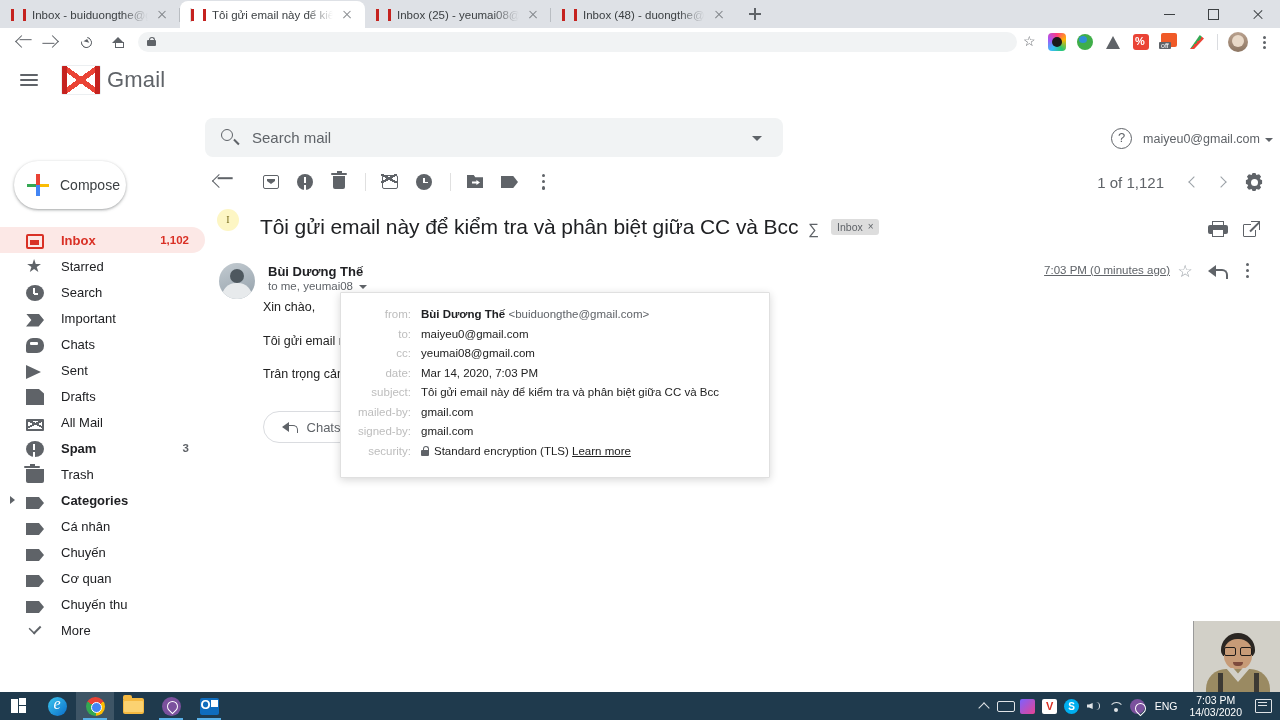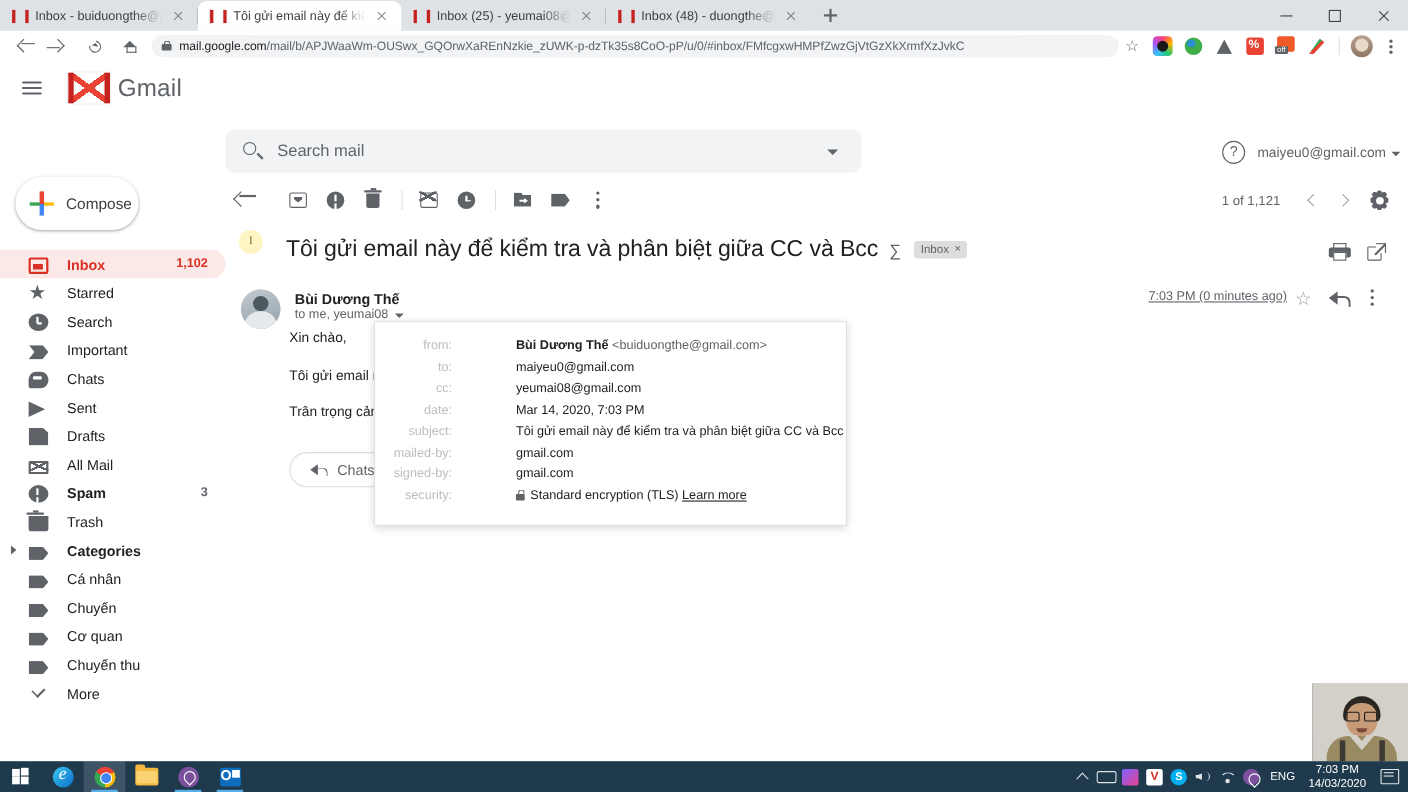--- a/index.html
+++ b/index.html
@@ -264,21 +264,21 @@
   .tb-snooze .h1{position:absolute;left:7.2px;top:3.5px;width:1.7px;height:5.5px;background:#fff;}
   .tb-snooze .h2{position:absolute;left:7.6px;top:7.8px;width:4.5px;height:1.7px;background:#fff;}
   .tb-moveto{position:absolute;left:8px;top:9px;width:16px;height:13px;background:#5f6368;
     clip-path:polygon(0 0,42% 0,52% 18%,100% 18%,100% 100%,0 100%);}
   .tb-moveto::after{content:"";position:absolute;left:5px;top:5px;width:8px;height:5px;background:#fff;
     clip-path:polygon(0 30%,55% 30%,55% 0,100% 50%,55% 100%,55% 70%,0 70%);}
   .tb-labels{position:absolute;left:8px;top:10px;width:17px;height:12px;background:#5f6368;clip-path:polygon(0 0,72% 0,100% 50%,72% 100%,0 100%);}
   .tb-kebab i{position:absolute;left:15px;width:3.2px;height:3.2px;border-radius:50%;background:#5f6368;}
   .tb-kebab i:nth-child(1){top:8px;} .tb-kebab i:nth-child(2){top:14.2px;} .tb-kebab i:nth-child(3){top:20.4px;}
   .pager { position:absolute; right:12px; top:105px; height:42px; display:flex; align-items:center; }
-  .pager-text { font-size:12px; color:#5f6368; margin-right:14px; }
+  .pager-text { font-size:15px; color:#5f6368; margin-right:14px; }
   .chev { width:28px;height:28px;position:relative; }
   .chev::after{content:"";position:absolute;left:11px;top:10px;width:7px;height:7px;border-right:1.6px solid #9aa0a6;border-top:1.6px solid #9aa0a6;}
   .chev.l::after{transform:rotate(-135deg); left:12px;}
   .chev.r::after{transform:rotate(45deg);}
   .gear { width:28px;height:28px;position:relative; margin-left:6px;}
   .gear::before{content:"";position:absolute;left:5px;top:5px;width:18px;height:18px;background:#5f6368;
     clip-path:polygon(42% 0,58% 0,63% 11%,78% 7%,89% 20%,82% 33%,95% 40%,95% 60%,82% 67%,89% 80%,78% 93%,63% 89%,58% 100%,42% 100%,37% 89%,22% 93%,11% 80%,18% 67%,5% 60%,5% 40%,18% 33%,11% 20%,22% 7%,37% 11%);}
   .gear::after{content:"";position:absolute;left:10.5px;top:10.5px;width:7px;height:7px;border-radius:50%;background:#fff;}
 
   
@@ -336,21 +336,21 @@
 
   
   .details-popup {
     position:absolute; left:135px; top:89px; width:430px; min-height:178px;
     background:#fff; border:1px solid #e0e0e0; border-radius:1px;
     box-shadow:0 2px 8px rgba(0,0,0,.16); padding:14px 16px 14px 0;
     font-size:11.5px; z-index:20;
   }
   .dtl-row { display:flex; margin-bottom:4.5px; line-height:15px; }
   .dtl-key { width:80px; flex:0 0 80px; text-align:right; color:#bdbdbd; padding-right:10px; }
-  .dtl-val { color:#222; white-space:nowrap;margin-left:48px; }
+  .dtl-val { color:#222; white-space:nowrap; }
   .dtl-val b { font-weight:bold; color:#202124; }
   .dtl-val .email { color:#5f6368; }
   .sec-lock {
     display:inline-block; width:8px;height:6px;background:#5f6368;border-radius:1px;
     position:relative; top:1px; margin-right:5px;
   }
   .sec-lock::before{content:"";position:absolute;left:1.8px;top:-3.4px;width:4.4px;height:4px;border:1.2px solid #5f6368;border-bottom:none;border-radius:3px 3px 0 0;}
   .learn-more { color:#222; text-decoration:underline; }
 
   
@@ -463,23 +463,20 @@
         <span class="arrow-r"></span>
       </div>
     <div class="navicon">
         <span class="reload"></span>
       </div>
     <div class="navicon">
         <span class="home"></span>
       </div>
     <div class="omnibox">
       <span class="lock"></span>
-      <span class="url">
-        <span class="dom">mail.google.com</span><span class="path">/mail/b/APJWaaWm-OUSwx_GQOrwXaREnNzkie_zUWK-p-dzTk35s8CoO-pP/u/0/#inbox/FMfcgxwHMPfZwzGjVtGzXkXrmfXzJvkC</span>
-      </span>
     </div>
     <div class="ext-row">
       <div class="star-ob">
         <div style="position:absolute;left:6px;top:4px;font-size:14px;color:#5f6368;">☆</div>
       </div>
       <div class="ext">
         <div style="position:absolute;left:2px;top:2px;width:18px;height:18px;border-radius:4px;background:conic-gradient(#ff3d81,#ffb400,#28c76f,#38bdf8,#a855f7,#ff3d81);"></div>
         <div style="position:absolute;left:6px;top:6px;width:10px;height:10px;border-radius:50%;background:#1a1a1a;"></div>
       </div>
       <div class="ext">

